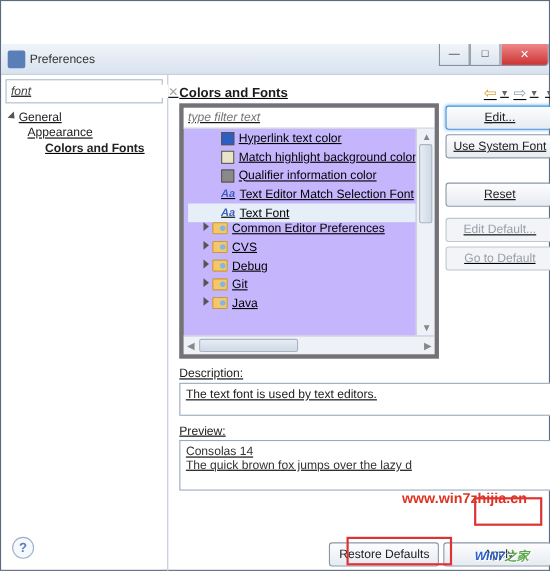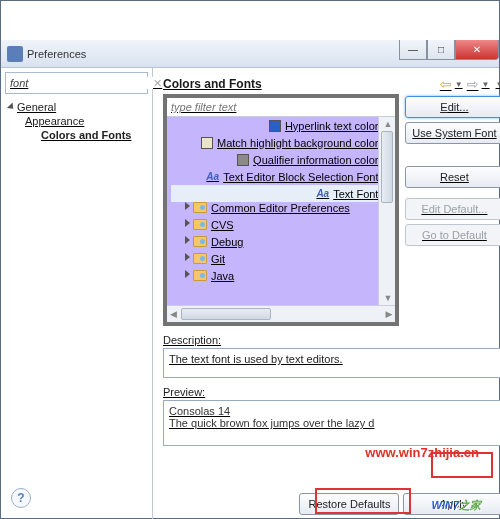--- a/index.html
+++ b/index.html
@@ -28,21 +28,21 @@
 .navbtn { width: 16px; height: 16px; display: inline-flex; align-items: center; justify-content: center; margin-left: 2px; }
 .arrL { color: #d9a63c; font-size: 14px; }
 .arrR { color: #9aa4b0; font-size: 14px; }
 .dd { color: #666; font-size: 8px; margin-left: 1px; }
 .subhead { margin: 6px 0 3px; color: #222; }
 .und { text-decoration: underline; }
 .midrow { display: flex; align-items: flex-start; gap: 6px; }
 .treewrap { flex: 1; border: 4px solid #737373; background: #c4b5fd; display: flex; flex-direction: column; height: 232px; }
 .tfilter { border: none; border-bottom: 1px solid #c4cdd8; padding: 3px 4px; font-style: italic; color: #999; outline: none; }
 .cflist { flex: 1; overflow: hidden; padding-left: 4px; }
-.cflist .row { display: flex; align-items: center; height: 17px; padding-left: 30px; white-space: nowrap; justify-content: flex-end; }
+.cflist .row { display: flex; align-items: center; height: 17px; padding-left: 30px; white-space: nowrap; }
 .cflist .rowf { display: flex; align-items: flex-start; height: 17px; padding-left: 14px; white-space: nowrap; }
 .cflist .tw { display: inline-block; width: 0; height: 0; border-top: 4px solid transparent; border-bottom: 4px solid transparent; border-left: 5px solid #555; margin-right: 3px; }
 .fico { width: 14px; height: 11px; background: #f5c76b; border: 1px solid #c89a3c; border-radius: 1px; margin-right: 4px; position: relative; }
 .fico:before { content: ""; position: absolute; left: 6px; top: 2px; width: 5px; height: 5px; background: #7fb8e6; border-radius: 50%; }
 .sw { width: 12px; height: 12px; margin-right: 4px; border: 1px solid #555; }
 .sw.blue { background: #2b5fc1; }
 .sw.pale { background: #e9e4c7; }
 .sw.gray { background: #8a8a8a; }
 .aa { color: #3c5fbf; font-weight: bold; font-style: italic; font-size: 10px; margin-right: 4px; }
 .cflist .sel { background: #e6eef8; }
@@ -135,21 +135,21 @@
               <div class="row">
                   <span class="sw pale"></span>
                   <span>Match highlight background color</span>
                 </div>
               <div class="row">
                   <span class="sw gray"></span>
                   <span>Qualifier information color</span>
                 </div>
               <div class="row">
                   <span class="aa">Aa</span>
-                  <span>Text Editor Block Selection Font</span>
+                  <span>Text Editor Match Selection Font</span>
                 </div>
               <div class="row sel">
                   <span class="aa">Aa</span>
                   <span>Text Font</span>
                 </div>
               <div class="rowf">
                   <span class="tw"></span>
                   <span class="fico"></span>
                   <span>Common Editor Preferences</span>
                 </div>

